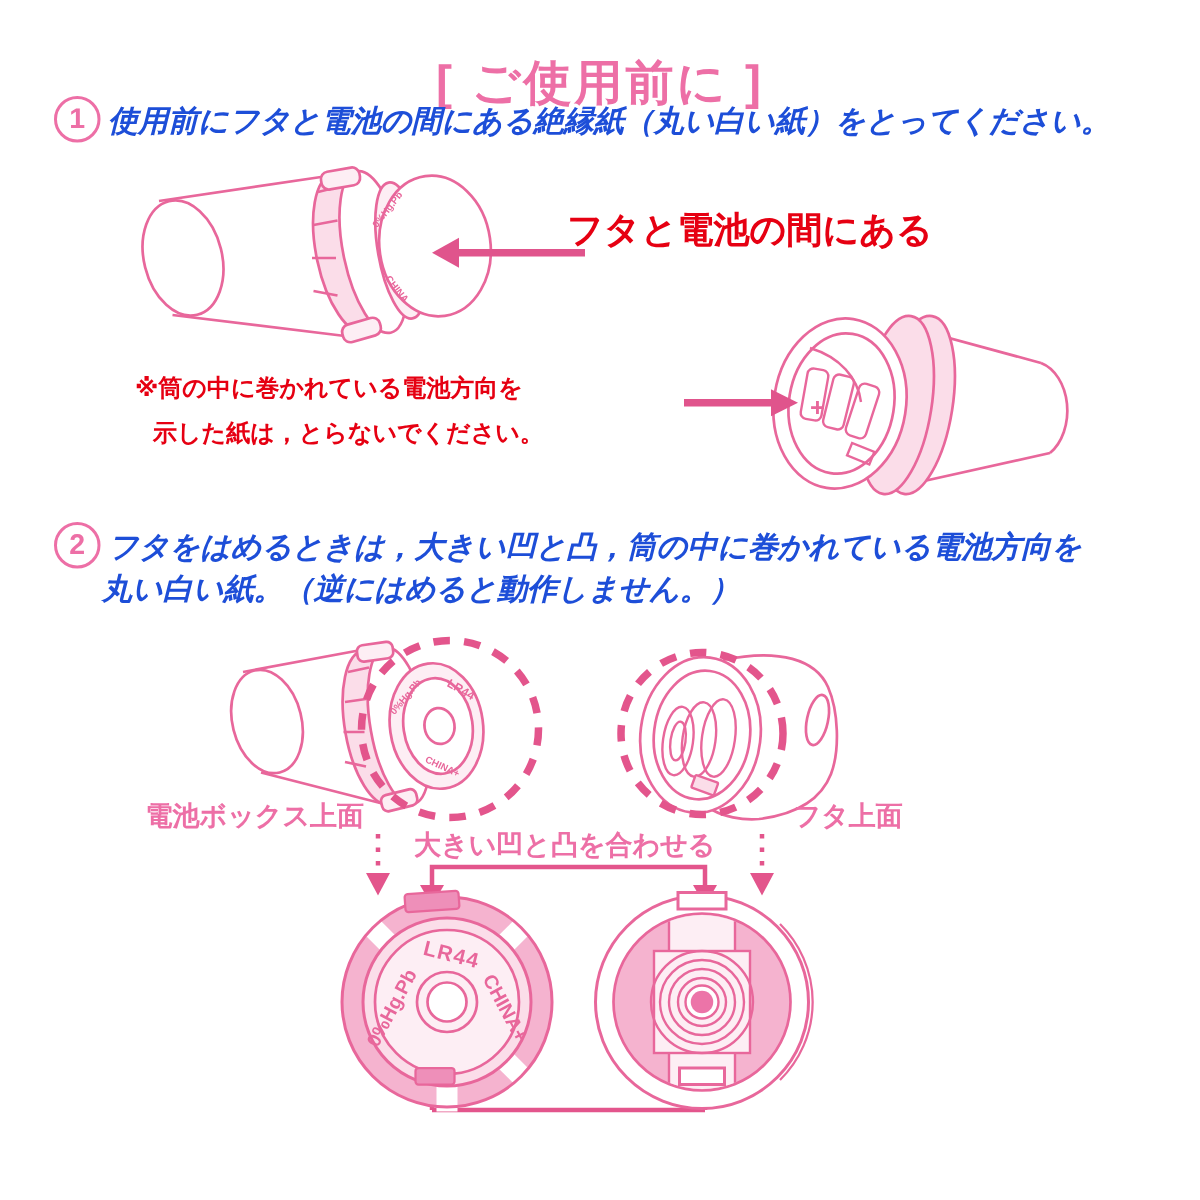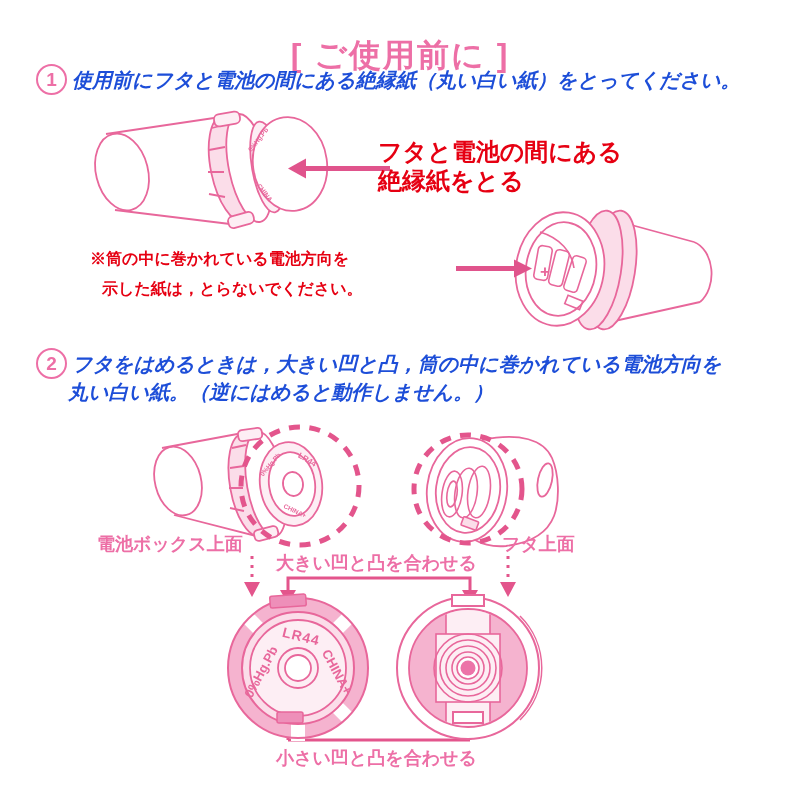--- a/index.html
+++ b/index.html
@@ -1,21 +1,21 @@
 <!DOCTYPE html>
 <html><head>
 <meta charset="utf-8">
 <style>
   html,body{margin:0;padding:0;background:#fff;}
   .page{position:relative;width:800px;height:800px;background:#ffffff;overflow:hidden;
         font-family:"Liberation Sans","DejaVu Sans",sans-serif;font-weight:bold;}
   .art{position:absolute;left:0;top:0;}
   .t{position:absolute;white-space:nowrap;}
   .pink{color:#ed6fa6;}
-  .red{color:#e60012;font-family:Liberation Mono, monospace;}
+  .red{color:#e60012;}
   .title{left:0;right:0;top:13px;text-align:center;font-size:32px;letter-spacing:2px;margin-top:21px;}
   .step{position:absolute;display:flex;align-items:flex-start;}
   .badge{flex:0 0 auto;width:27px;height:27px;border:2.5px solid #ed6fa6;border-radius:50%;
          color:#ed6fa6;font-size:19px;line-height:27px;text-align:center;margin-right:5px;}
   .stept{font-size:20px;color:#1d4ed8;padding-top:3px;font-style:italic;}
   .callout{left:378px;top:139px;font-size:24px;line-height:29px;}
   .note{left:90px;top:245px;font-size:16px;line-height:30px;}
   .note .ind{margin-left:12px;}
   .lbl{font-size:18px;color:#ed6fa6;}
 </style>
@@ -171,32 +171,30 @@
 
   <div class="t title pink">[ ご使用前に ]</div>
 
   <div class="step" style="left:36px;top:64px;">
     <div class="badge">1</div>
     <div class="stept">使用前にフタと電池の間にある絶縁紙（丸い白い紙）をとってください。</div>
   </div>
 
   <div class="t callout red">
     <div>フタと電池の間にある</div>
-    <div>絶縁紙をとる</div>
   </div>
 
   <div class="t note red">
     <div>※筒の中に巻かれている電池方向を</div>
     <div class="ind">示した紙は，とらないでください。</div>
   </div>
 
   <div class="step" style="left:36px;top:348px;">
     <div class="badge">2</div>
     <div class="stept">フタをはめるときは，大きい凹と凸，筒の中に巻かれている電池方向を</div>
   </div>
   <div class="t stept" style="left:68px;top:376px;">丸い白い紙。（逆にはめると動作しません。）</div>
 
   <div class="t lbl" style="left:97px;top:532px;">電池ボックス上面</div>
-  <div class="t lbl" style="left:502px;top:532px;font-family:Liberation Mono, monospace;">フタ上面</div>
+  <div class="t lbl" style="left:529px;top:532px;font-family:Liberation Mono, monospace;">フタ上面</div>
   <div class="t lbl" style="left:276px;top:551px;font-family:Liberation Serif, serif;">大きい凹と凸を合わせる</div>
-  <div class="t lbl" style="left:276px;top:746px;">小さい凹と凸を合わせる</div>
 
 </div>
 
 </body></html>

